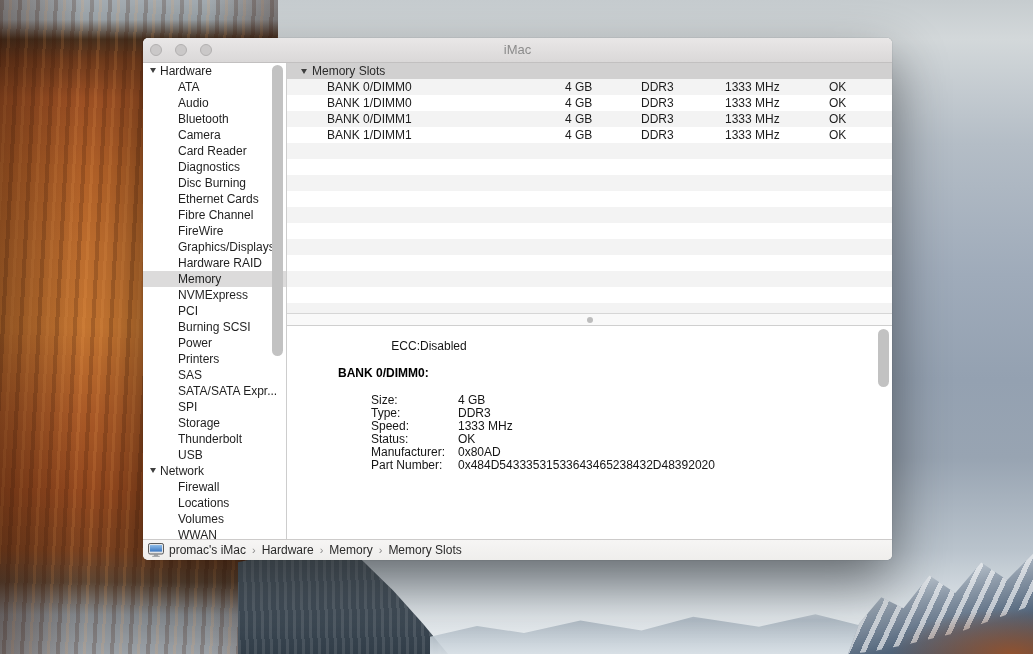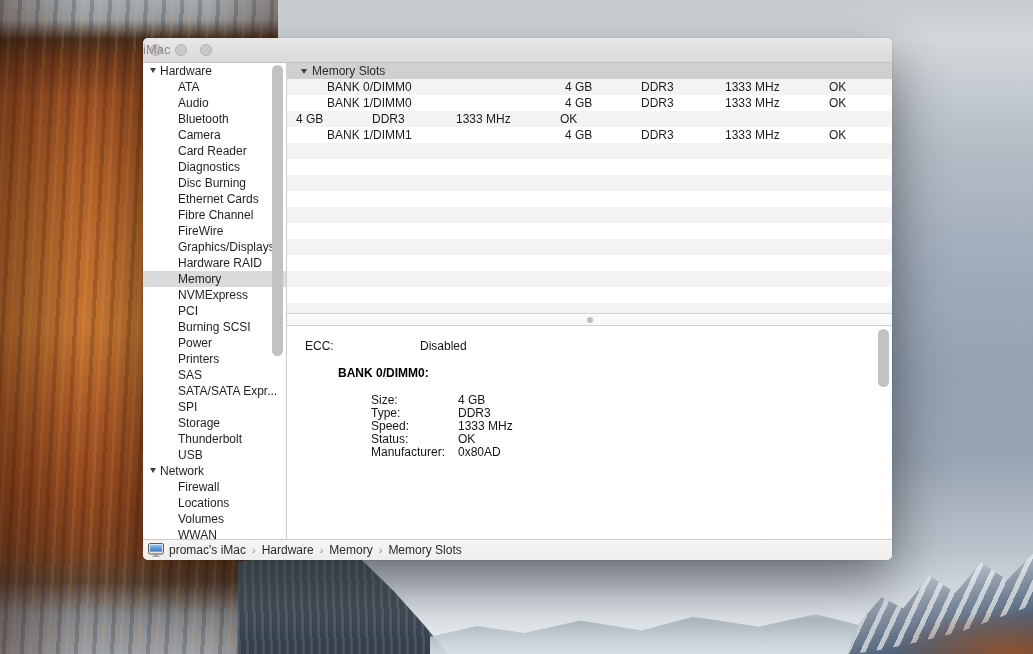--- a/index.html
+++ b/index.html
@@ -37,21 +37,21 @@
 
   
   .window{position:absolute;left:143px;top:38px;width:749px;height:522px;border-radius:5px;
     background:#fff;box-shadow:0 22px 55px rgba(0,0,0,.48),0 0 1px rgba(0,0,0,.4);
     display:flex;flex-direction:column;overflow:hidden;font-size:12px;color:#222;}
 
   .titlebar{position:relative;height:24px;flex:0 0 24px;border-radius:5px 5px 0 0;
     background:linear-gradient(180deg,#e9e7e7,#dad8d8);border-bottom:1px solid #c2c0c0;}
   .tl-group{position:absolute;left:7px;top:6px;display:flex;}
   .tl{width:12px;height:12px;border-radius:50%;background:#cac8c8;border:1px solid #b2b0b0;box-sizing:border-box;margin-right:13px;}
-  .win-title{position:absolute;left:0;right:0;top:0;line-height:24px;text-align:left;font-size:13px;color:#8c8c8c;border-radius:11px;}
+  .win-title{position:absolute;left:0;right:0;top:0;line-height:24px;text-align:center;font-size:13px;color:#8c8c8c;border-radius:11px;}
 
   .wbody{flex:1;display:flex;min-height:0;}
 
   
   .sidebar{position:relative;flex:0 0 144px;width:144px;background:#fff;border-right:1px solid #cdcdcd;box-sizing:border-box;overflow:hidden;}
   .side-item{height:16px;line-height:16px;white-space:nowrap;overflow:hidden;text-overflow:ellipsis;padding-left:35px;color:#1f1f1f;cursor:default;}
   .side-item.group{padding-left:7px;}
   .side-item.selected{background:#dcdbdb;}
   .tri{display:none;width:0;height:0;border-left:3.5px solid transparent;border-right:3.5px solid transparent;border-top:5px solid #3f3f3f;margin-right:4px;vertical-align:middle;position:relative;top:-1px;}
   .side-item.group .tri{display:inline-block;}
@@ -80,21 +80,21 @@
   .td.c-type{width:80px;padding-left:5px;}
   .td.c-speed{width:104px;padding-left:9px;}
   .td.c-status{flex:1;padding-left:9px;}
   .filler{flex:1;background:repeating-linear-gradient(180deg,#f3f3f3 0 16px,#ffffff 16px 32px);}
 
   .splitter{flex:0 0 13px;background:#f9f9f9;border-top:1px solid #d6d6d6;border-bottom:1px solid #cfcfcf;display:flex;align-items:center;justify-content:center;box-sizing:border-box;}
   .split-dot{width:6px;height:6px;border-radius:50%;background:#bdbdbd;}
 
   .detail{flex:1;position:relative;background:#fff;overflow:hidden;line-height:13px;color:#151515;}
   .d-title{margin:6px 0 0 11px;font-weight:bold;color:#000;}
-  .d-pairs{margin:14px 0 0 18px;}
+  .d-pairs{margin:14px 0 0 18px;text-align:right;}
   .d-row{display:flex;}
   .d-label{width:115px;flex:0 0 115px;}
   .d-bank-title{margin:14px 15px 0 51px;font-weight:bold;color:#000;}
   .d-subpairs{margin:14px 0 0 84px;}
   .d-subpairs .d-label{width:87px;flex:0 0 87px;}
   .detail-scroll{position:absolute;right:3px;top:3px;width:11px;height:58px;border-radius:6px;background:#c2c2c2;}
 
   
   .statusbar{flex:0 0 20px;display:flex;align-items:center;background:linear-gradient(180deg,#f6f5f4,#efeeec);
     border-top:1px solid #cdcbca;border-radius:0 0 5px 5px;padding-left:5px;color:#2a2a2a;}
@@ -279,20 +279,21 @@
             
               <div class="mrow">
                 <div class="td c-name">BANK 1/DIMM0</div>
                 <div class="td c-size">4 GB</div>
                 <div class="td c-type">DDR3</div>
                 <div class="td c-speed">1333 MHz</div>
                 <div class="td c-status">OK</div>
               </div>
             
               <div class="mrow">
+                <div class="td c-name">BANK 0/DIMM1</div>
                 <div class="td c-size">4 GB</div>
                 <div class="td c-type">DDR3</div>
                 <div class="td c-speed">1333 MHz</div>
                 <div class="td c-status">OK</div>
               </div>
             
               <div class="mrow">
                 <div class="td c-name">BANK 1/DIMM1</div>
                 <div class="td c-size">4 GB</div>
                 <div class="td c-type">DDR3</div>
@@ -337,20 +338,24 @@
               <div class="d-row">
                 <div class="d-label">Status:</div>
                 <div class="d-value">OK</div>
               </div>
 
               <div class="d-row">
                 <div class="d-label">Manufacturer:</div>
                 <div class="d-value">0x80AD</div>
               </div>
 
+              <div class="d-row">
+                <div class="d-label">Part Number:</div>
+                <div class="d-value">0x484D54333531533643465238432D48392020</div>
+              </div>
 
             </div>
           <div class="detail-scroll"></div>
         </div>
 
       </div>
     </div>
 
     <div class="statusbar">
       <span class="comp-icon">

